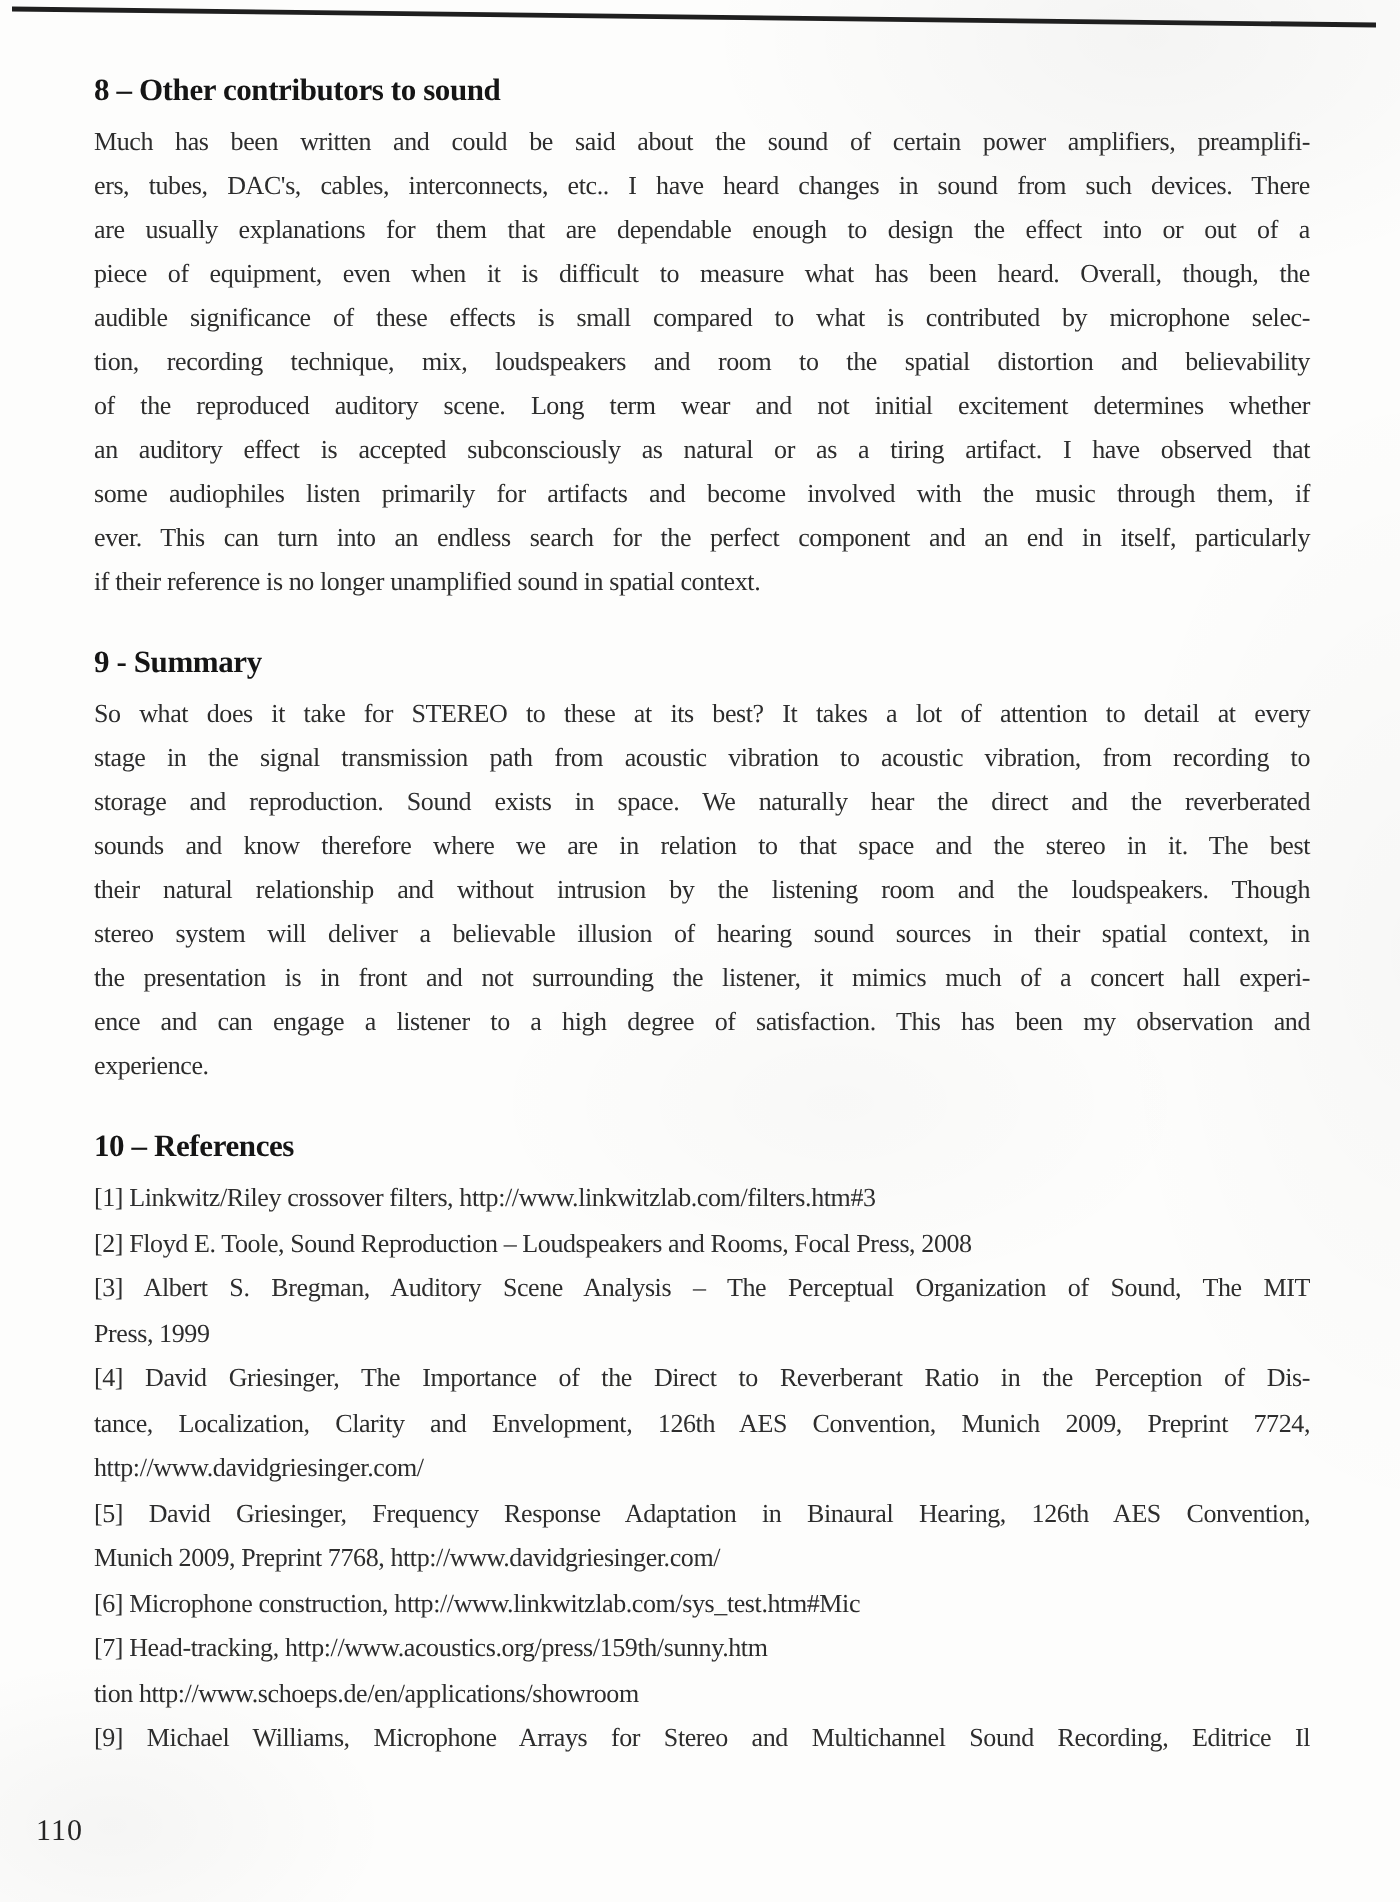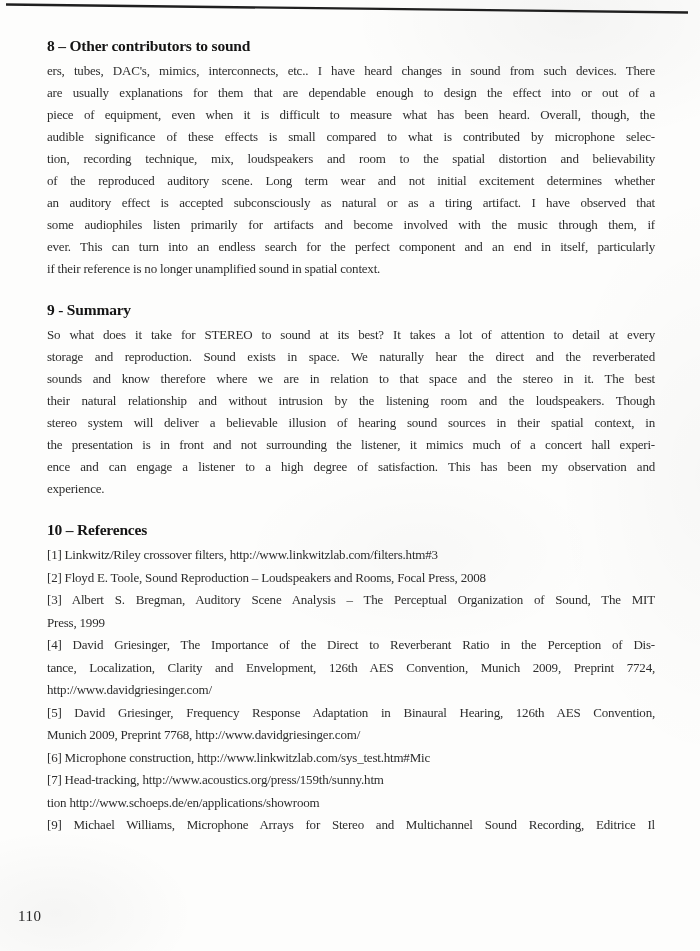--- a/index.html
+++ b/index.html
@@ -56,34 +56,36 @@
 <body>
 
 <div class="page" style="--bg: #fdfdfc; --text: #2d2d2d; --heading: #151515;">
   <svg class="scanline" width="700" height="18" viewBox="0 0 700 18" aria-hidden="true">
     <line x1="6" y1="4.5" x2="688" y2="12.5" stroke="#1f1f1f" stroke-width="2.4"></line>
   </svg>
 
   <main class="content">
       <div class="section-heading">8 – Other contributors to sound</div>
       <div class="para">
-        <div class="line">ers, tubes, DAC's, mimics, interconnects, etc.. I have heard changes in sound from such devices. There</div>
+        <div class="line">Much has been written and could be said about the sound of certain power amplifiers, preamplifi-</div>
+        <div class="line">ers, tubes, DAC's, cables, interconnects, etc.. I have heard changes in sound from such devices. There</div>
         <div class="line">are usually explanations for them that are dependable enough to design the effect into or out of a</div>
         <div class="line">piece of equipment, even when it is difficult to measure what has been heard. Overall, though, the</div>
         <div class="line">audible significance of these effects is small compared to what is contributed by microphone selec-</div>
         <div class="line">tion, recording technique, mix, loudspeakers and room to the spatial distortion and believability</div>
         <div class="line">of the reproduced auditory scene. Long term wear and not initial excitement determines whether</div>
         <div class="line">an auditory effect is accepted subconsciously as natural or as a tiring artifact. I have observed that</div>
         <div class="line">some audiophiles listen primarily for artifacts and become involved with the music through them, if</div>
         <div class="line">ever. This can turn into an endless search for the perfect component and an end in itself, particularly</div>
         <div class="line last">if their reference is no longer unamplified sound in spatial context.</div>
       </div>
       <div class="section-heading">9 - Summary</div>
       <div class="para">
-        <div class="line">So what does it take for STEREO to sound at its best? It takes a lot of attention to detail at every</div>
+        <div class="line">So what does it take for STEREO to these at its best? It takes a lot of attention to detail at every</div>
+        <div class="line">stage in the signal transmission path from acoustic vibration to acoustic vibration, from recording to</div>
         <div class="line">storage and reproduction. Sound exists in space. We naturally hear the direct and the reverberated</div>
         <div class="line">sounds and know therefore where we are in relation to that space and the stereo in it. The best</div>
         <div class="line">their natural relationship and without intrusion by the listening room and the loudspeakers. Though</div>
         <div class="line">stereo system will deliver a believable illusion of hearing sound sources in their spatial context, in</div>
         <div class="line">the presentation is in front and not surrounding the listener, it mimics much of a concert hall experi-</div>
         <div class="line">ence and can engage a listener to a high degree of satisfaction. This has been my observation and</div>
         <div class="line last">experience.</div>
       </div>
       <div class="section-heading">10 – References</div>
       <div class="para ref">

